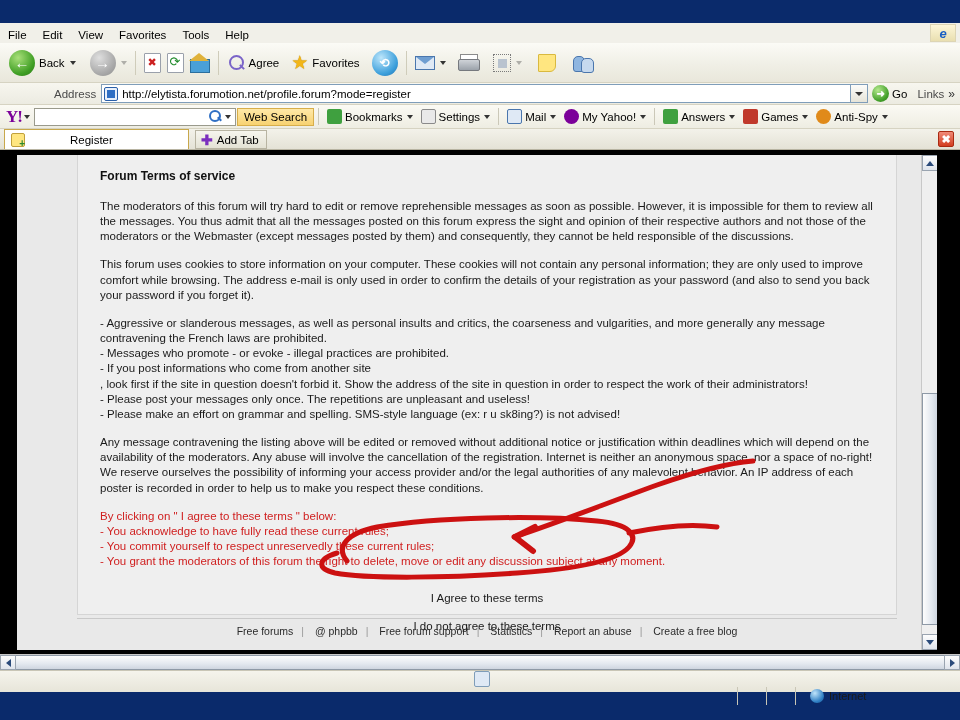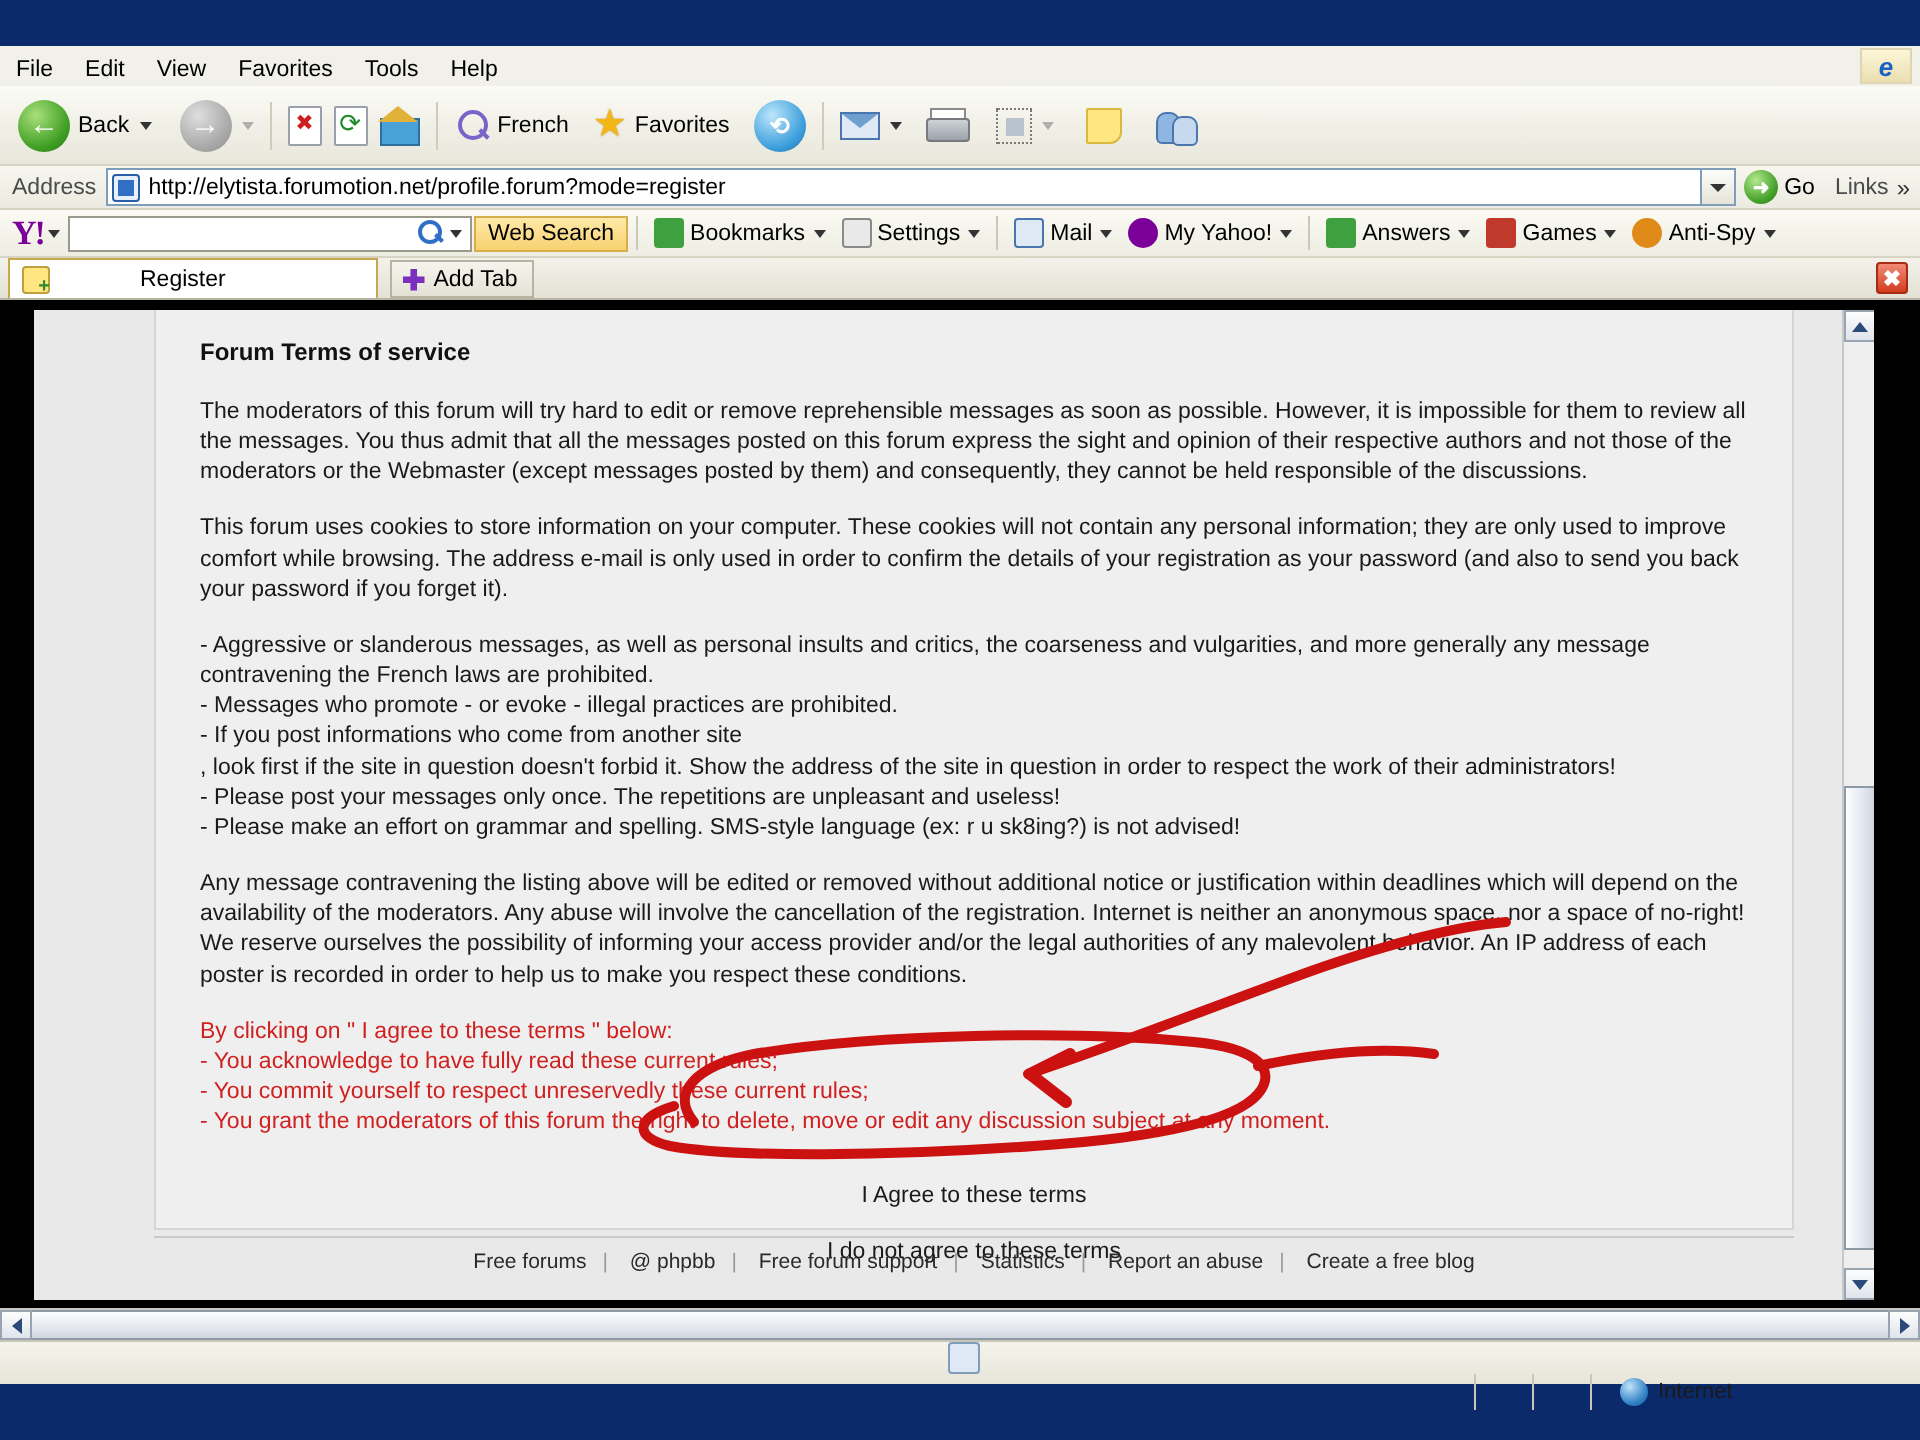--- a/index.html
+++ b/index.html
@@ -99,21 +99,21 @@
   .edit-ic:after { content:""; position:absolute;left:4px;top:4px;width:9px;height:9px;background:#b9c3cf; }
   .note { width: 18px; height: 18px; background: #ffe680; border:1px solid #d9b93f; border-radius: 1px 1px 6px 1px; }
   .msgr { width:22px;height:18px;position:relative; }
   .msgr:before{content:"";position:absolute;left:1px;top:2px;width:10px;height:14px;border-radius:5px 5px 3px 3px;background:#8fb6e0;border:1px solid #4a76ad;}
   .msgr:after{content:"";position:absolute;left:9px;top:4px;width:11px;height:13px;border-radius:5px 5px 3px 3px;background:#c6d9ee;border:1px solid #4a76ad;}
 
   
   .addrbar {
     position: absolute; left: 0; top: 83px; width: 960px; height: 22px;
     background: linear-gradient(180deg,#f7f6ef,#ecebe1);
-    display: flex; align-items: center; border-bottom: 1px solid #d6d3c2;
+    display: flex; align-items: center; border-bottom: 1px solid #d6d3c2; padding-left: 48px;
   }
   .addrbar .alabel { font-size: 11.5px; color: #4a4a4a; padding: 0 5px 0 6px; }
   .addr-input {
     flex: 1; height: 19px; background: #fff; border: 1px solid #7f9db9;
     display: flex; align-items: center; position: relative; margin-right: 0;
   }
   .addr-input .favic {
     width: 14px; height: 14px; margin: 0 4px 0 2px; background:#e8f0fb;
     border:1px solid #2a5fa8; border-radius:2px; position:relative; flex:none;
   }
@@ -366,21 +366,21 @@
     </div>
     <div class="tbi">
       <span class="pagebox refresh"></span>
     </div>
     <div class="tbi">
       <span class="home"></span>
     </div>
     <div class="tsep"></div>
     <div class="tbi">
       <span class="magnifier"></span>
-      <span class="lbl">French</span>
+      <span class="lbl">Agree</span>
     </div>
     <div class="tbi" style="margin-left:6px;">
       <span class="star">★</span>
       <span class="lbl">Favorites</span>
     </div>
     <div class="tbi" style="margin-left:6px;">
       <span class="circ blue">
           <span class="arr" style="font-size:12px;">⟲</span>
         </span>
     </div>

